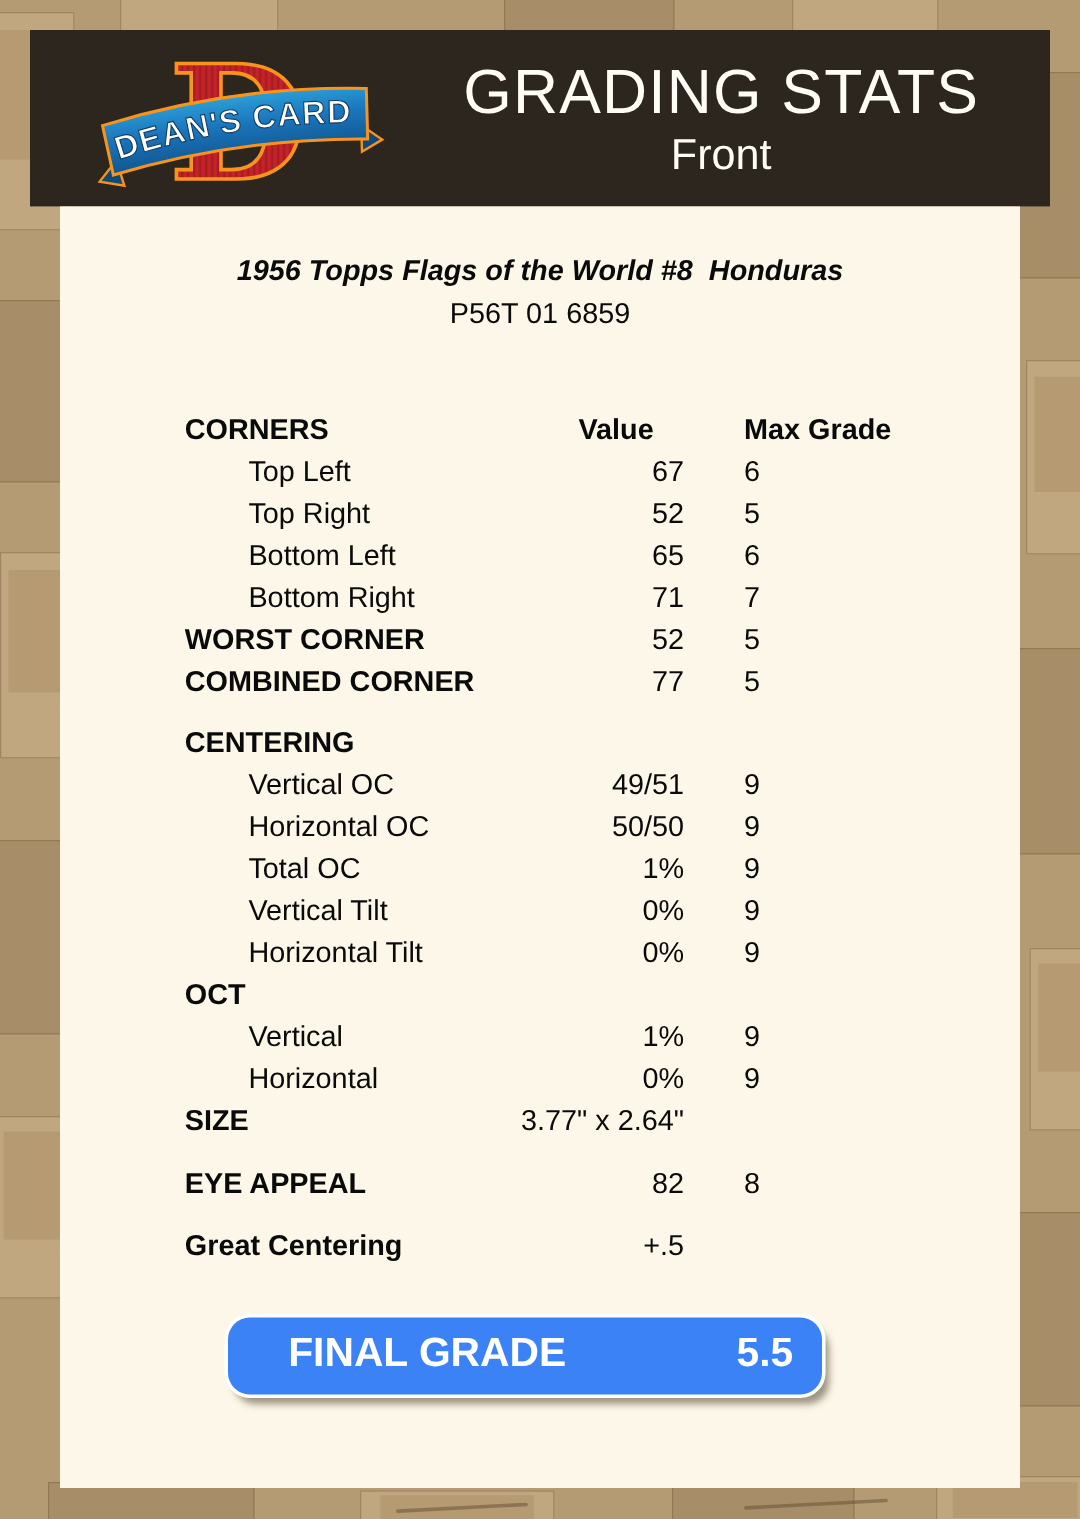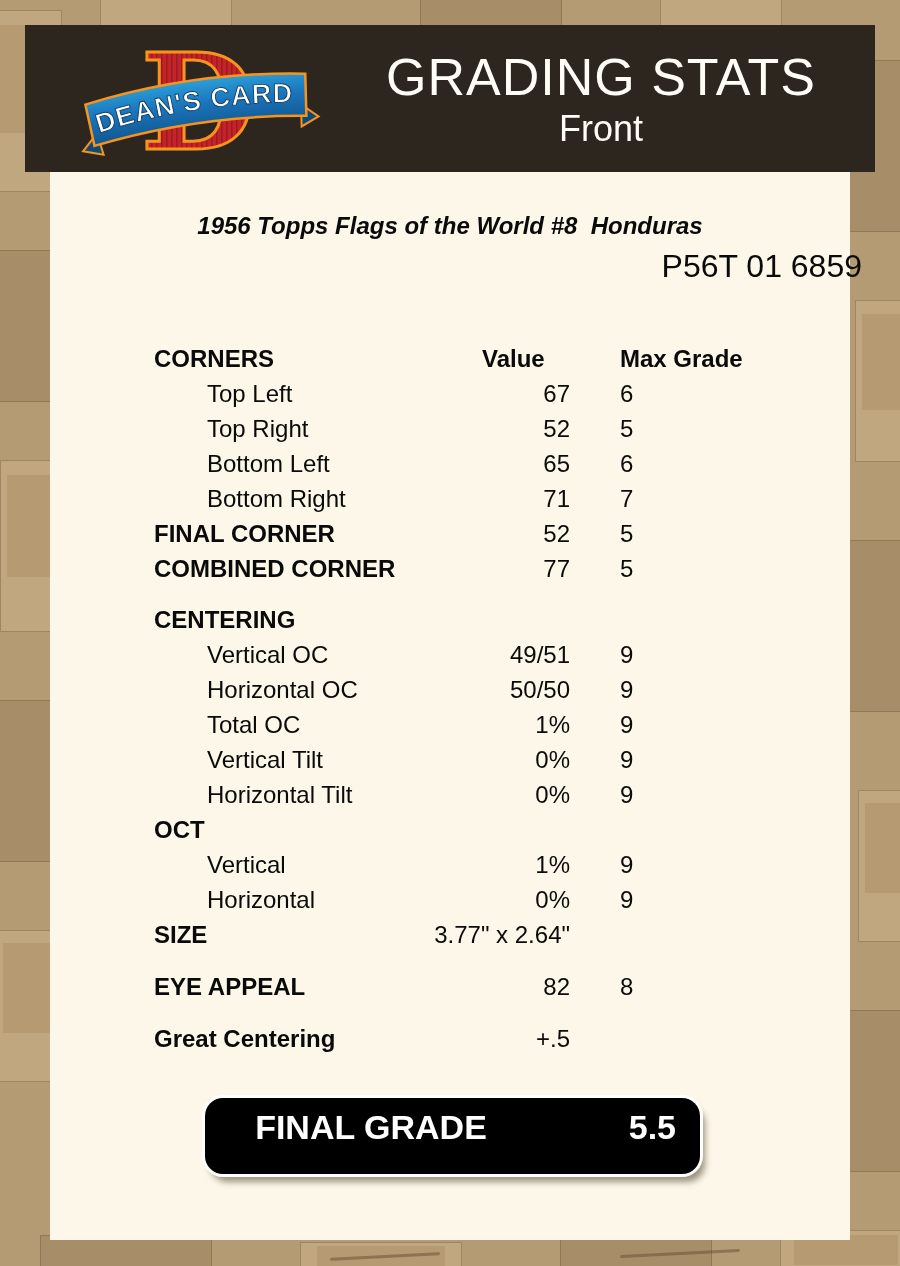--- a/index.html
+++ b/index.html
@@ -33,37 +33,37 @@
   
   .card{
     position:absolute;left:50px;top:172px;width:800px;height:1068px;
     background:#fcf7e8;color:#0a0a0a;
   }
   .card-title{
     position:absolute;top:40px;left:0;width:100%;text-align:center;
     font-size:24px;font-weight:bold;white-space:pre;font-style:italic;
   }
   .card-subtitle{
-    position:absolute;top:76px;left:12px;width:100%;text-align:right;
-    font-size:32px;
+    position:absolute;top:76px;left:0;width:100%;text-align:center;
+    font-size:24px;
   }
   .stats{position:absolute;top:141px;left:0;width:100%;margin-top:28px;}
   .row{position:relative;height:35px;font-size:24px;line-height:35px;}
   .row .lbl{position:absolute;left:104px;white-space:pre;}
   .row .lbl.ind{left:157px;}
   .row .b{font-weight:bold;}
   .row .val{position:absolute;left:295px;width:225px;text-align:right;}
   .row .val-h{position:absolute;left:432px;width:150px;text-align:left;font-weight:bold;}
   .row .grd{position:absolute;left:570px;width:205px;}
   .row .grd-h{font-weight:bold;}
 
   
   .final-grade{
-    position:absolute;left:155px;top:926px;width:495px;height:76px;
-    background:#000000;border-radius:18px;
+    position:absolute;left:140px;top:926px;width:495px;height:64px;
+    background:#3b82f6;border-radius:18px;
     box-shadow:0 0 0 3px #ffffff, 5px 8px 6px rgba(140,130,112,.85);
     color:#ffffff;font-weight:bold;font-size:34px;line-height:58px;
     cursor:pointer;
   }
   .fg-label{position:absolute;left:0;width:332px;text-align:center;}
   .fg-value{position:absolute;left:361px;width:110px;text-align:right;}
 </style>
 </head>
 <body>
 
@@ -160,21 +160,21 @@
           <span class="lbl ind">Bottom Left</span>
           <span class="val">65</span>
           <span class="grd">6</span>
         </div>
         <div class="row">
           <span class="lbl ind">Bottom Right</span>
           <span class="val">71</span>
           <span class="grd">7</span>
         </div>
         <div class="row">
-          <span class="lbl b">FINAL CORNER</span>
+          <span class="lbl b">WORST CORNER</span>
           <span class="val">52</span>
           <span class="grd">5</span>
         </div>
         <div class="row">
           <span class="lbl b">COMBINED CORNER</span>
           <span class="val">77</span>
           <span class="grd">5</span>
         </div>
         <div style="height: 16px;"></div>
         <div class="row">

